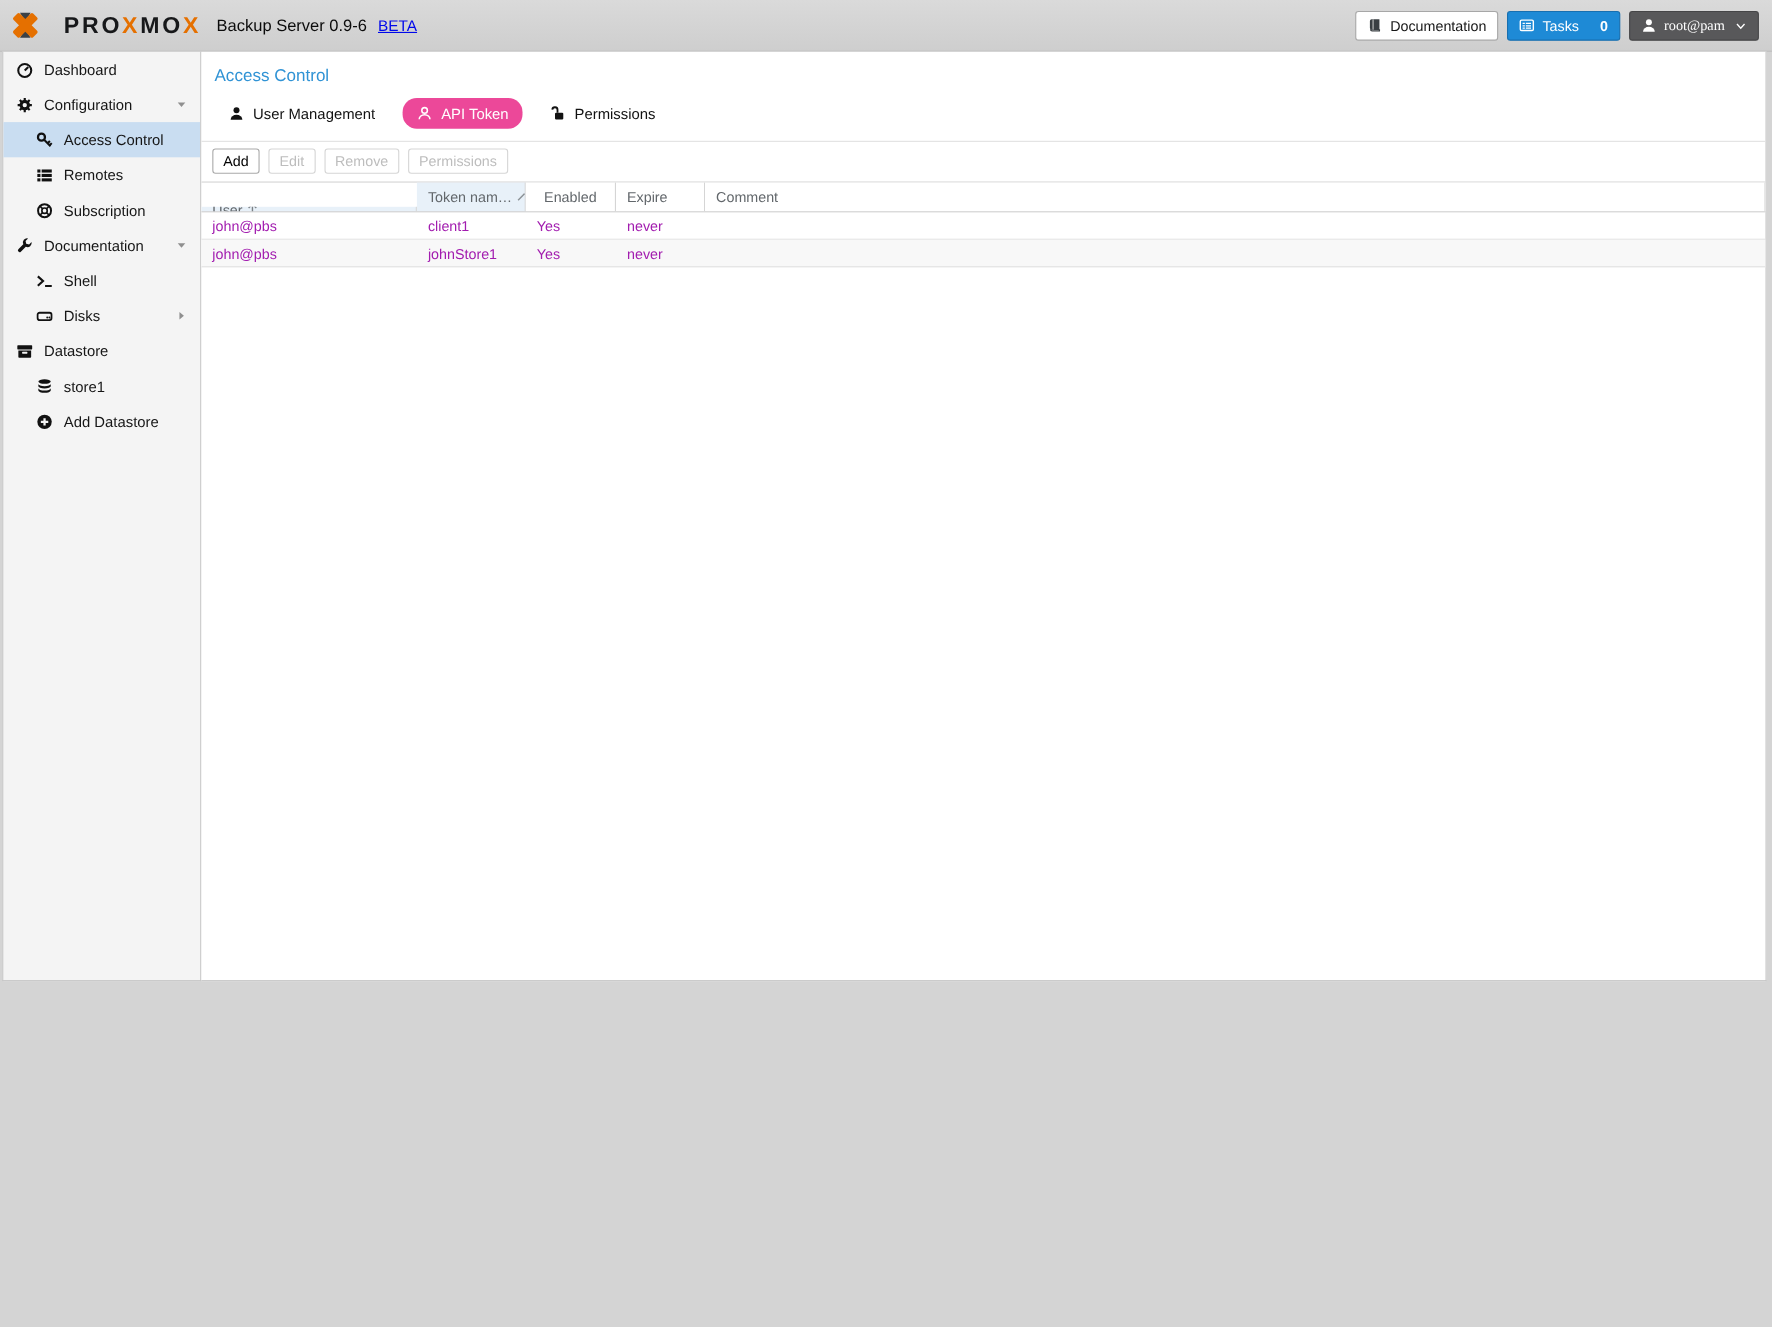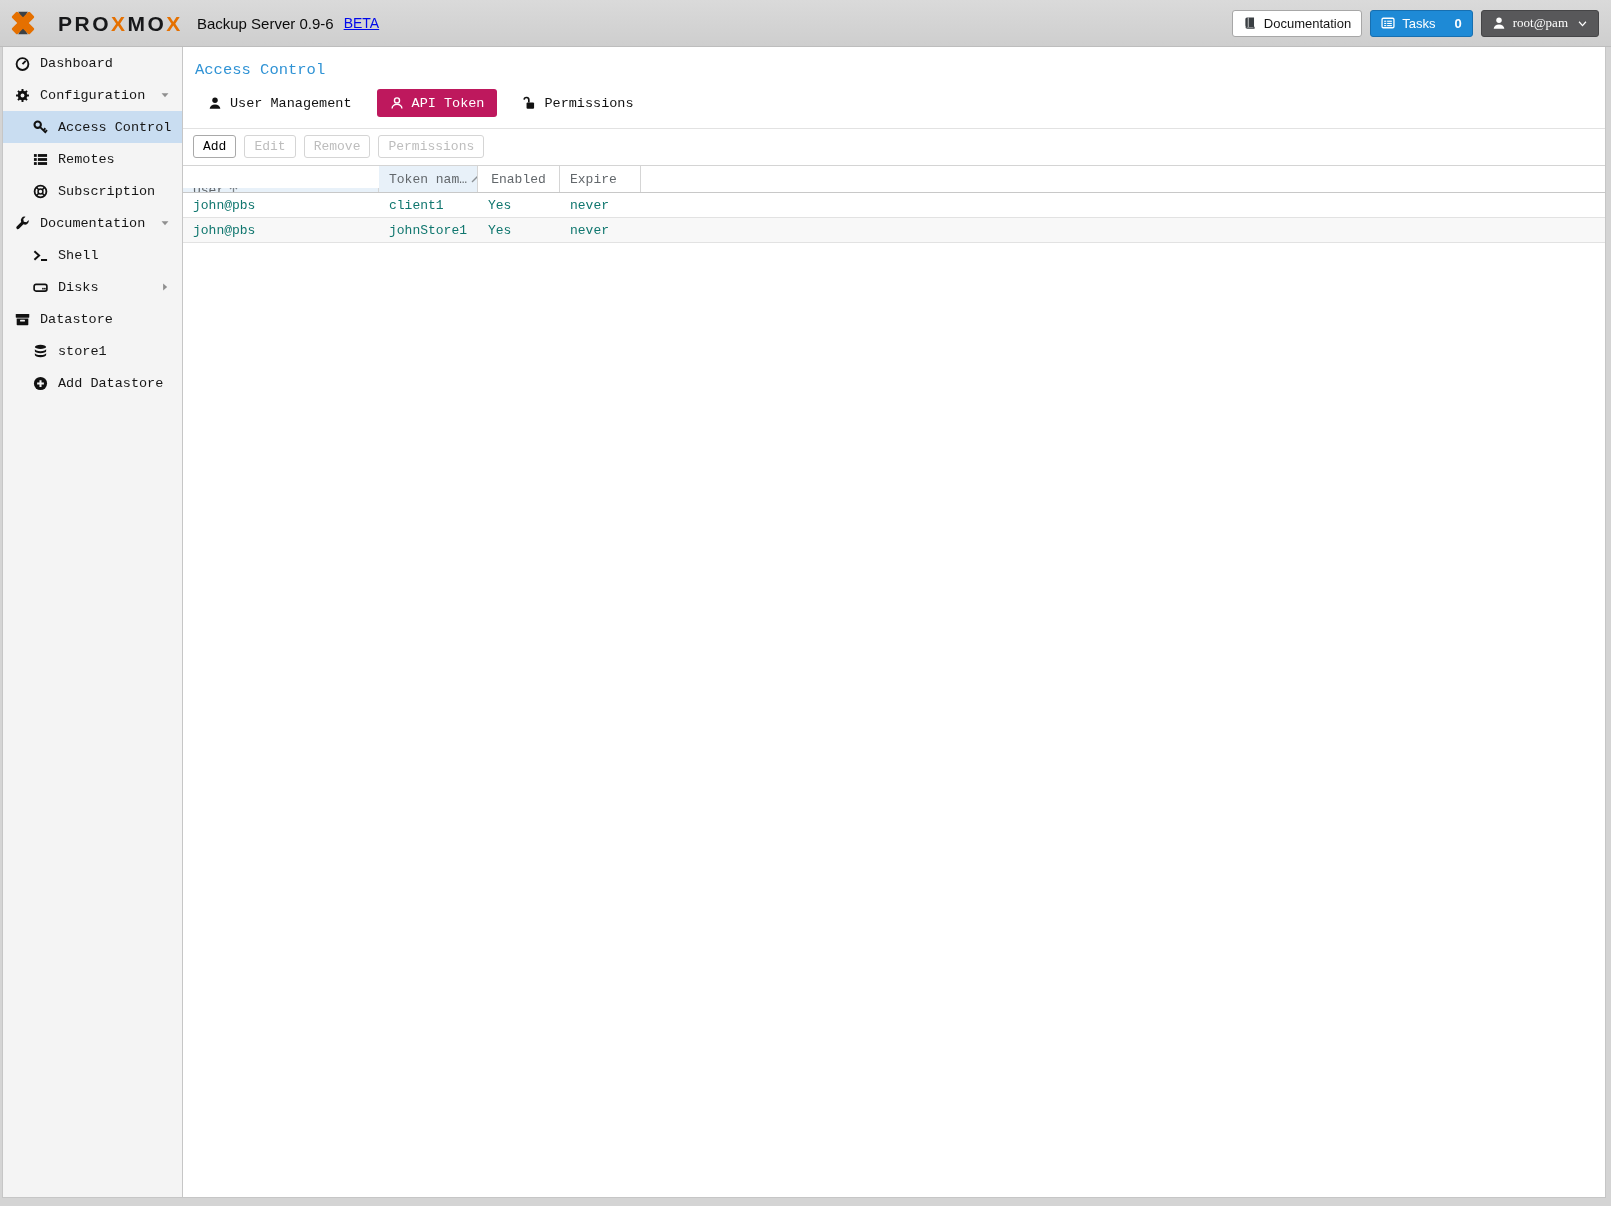--- a/index.html
+++ b/index.html
@@ -33,23 +33,22 @@
     font-family:inherit;
   }
   .hdr-btn .icon svg { width:14px; height:14px; }
   .btn-tasks { background:#1e8ad6; border-color:#176fb0; color:#fff; }
   .btn-tasks .count { margin-left:12px; font-weight:bold; }
   .btn-user { background:#58585a; border-color:#454547; color:#fff;font-family:Liberation Serif, serif; }
   .btn-user .chev svg { width:11px; height:11px; margin-left:2px; }
 
   
   .content {
-    display:flex; height:1151px;
+    display:flex; height:845px;
     padding:0 5px 0 2px;
-    font-family:Liberation Mono, monospace;
   }
   .sidebar {
     width:181px; background:#f4f4f4;
     border:1px solid #c6c6c6; border-top:none;
     overflow:hidden;
   }
   .sb-item {
     height:32px; display:flex; align-items:center;
     font-size:13.5px; color:#161616; cursor:pointer;
     position:relative; padding-left:10px;
@@ -74,21 +73,21 @@
     display:flex; gap:12px; align-items:center;
     padding:10px 12px 11px 12px;
     border-bottom:1px solid #e2e2e2;
   }
   .tab {
     height:28px; display:inline-flex; align-items:center; gap:8px;
     padding:0 13px; border-radius:3px; font-size:13.5px; cursor:pointer;
     color:#121212; background:transparent; border:none; font-family:inherit;
   }
   .tab .icon svg { width:14px; height:14px; }
-  .tab.active { background:#be185d; color:#fff; }
+  .tab.active { background:#ec4899; color:#fff;border-radius:13px; }
 
   .toolbar {
     display:flex; gap:8px; align-items:center;
     padding:6px 10px 7px 10px;
     border-bottom:1px solid #d4d4d4;
   }
   .tb-btn {
     height:23px; padding:0 9px; border-radius:3px; font-size:13px;
     background:#fff; border:1px solid #a9a9a9; color:#000;
     cursor:pointer; font-family:inherit;
@@ -105,21 +104,21 @@
   }
   .gh-cell.sorted { background:#e8f1f9; }
   .gh-cell .sort-ico { color:#7b8186; flex:0 0 auto; }
   .gh-cell .sort-ico svg { width:11px; height:13px; }
   .gh-cell .clip-ico svg { width:8px; height:8px; }
   .gh-cell.last { flex:1; border-right:1px solid #d9d9d9; }
   .grid-row { display:flex; height:25px; border-bottom:1px solid #e2e2e2; cursor:pointer; }
   .grid-row.even { background:#f8f8f8; }
   .gr-cell {
     display:flex; align-items:center;
-    padding:0 10px; font-size:13px; color:#0f766e;
+    padding:0 10px; font-size:13px; color:#a21caf;
     overflow:hidden; white-space:nowrap;
   }
   .gr-cell.last { flex:1; }
 </style>
 </head>
 <body>
 
 <header class="top-header">
   <div class="logo">
     <svg width="30" height="30" viewBox="0 0 28 28">
@@ -360,20 +359,23 @@
                 <line x1="1" y1="7" x2="7" y2="1" stroke="#8b9196" stroke-width="1.3"></line>
               </svg>
             </span>
           </div>
           <div class="gh-cell" style="width: 82px; justify-content: center;">
             <span>Enabled</span>
           </div>
           <div class="gh-cell" style="width: 81px;">
             <span>Expire</span>
           </div>
+          <div class="gh-cell last">
+            <span>Comment</span>
+          </div>
         </div>
       <div class="grid-body">
           <div class="grid-row">
             <div class="gr-cell" style="width: 196px;">john@pbs</div>
             <div class="gr-cell" style="width: 99px;">client1</div>
             <div class="gr-cell" style="width: 82px;">Yes</div>
             <div class="gr-cell" style="width: 81px;">never</div>
             <div class="gr-cell last"></div>
           </div>
           <div class="grid-row even">

